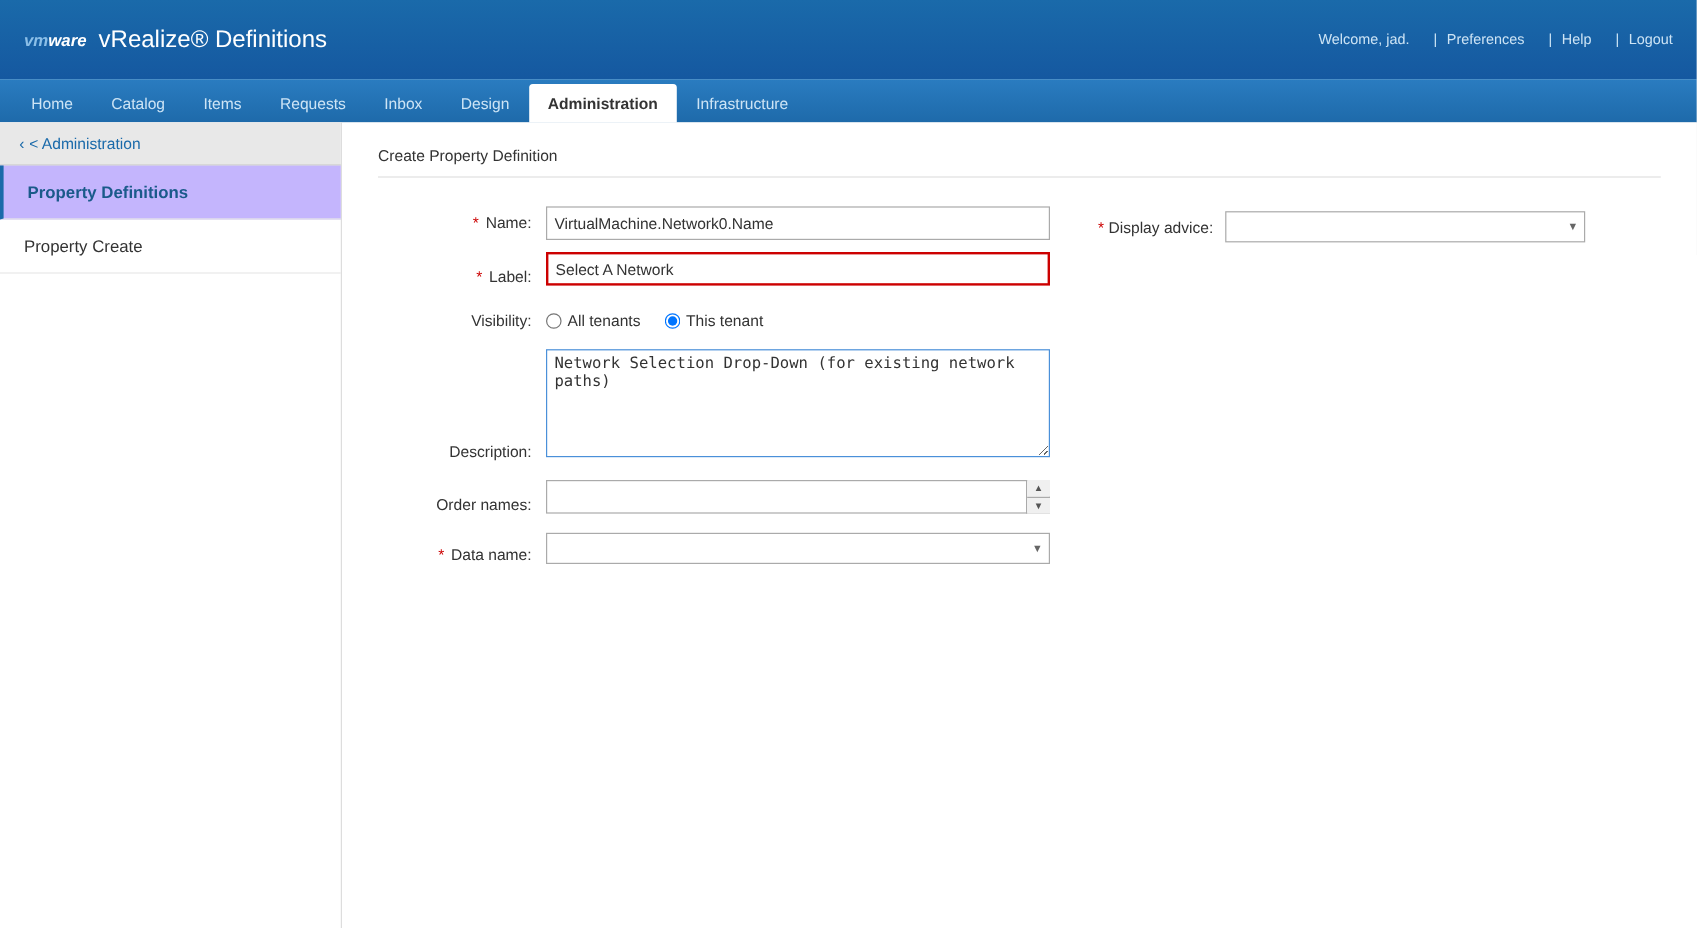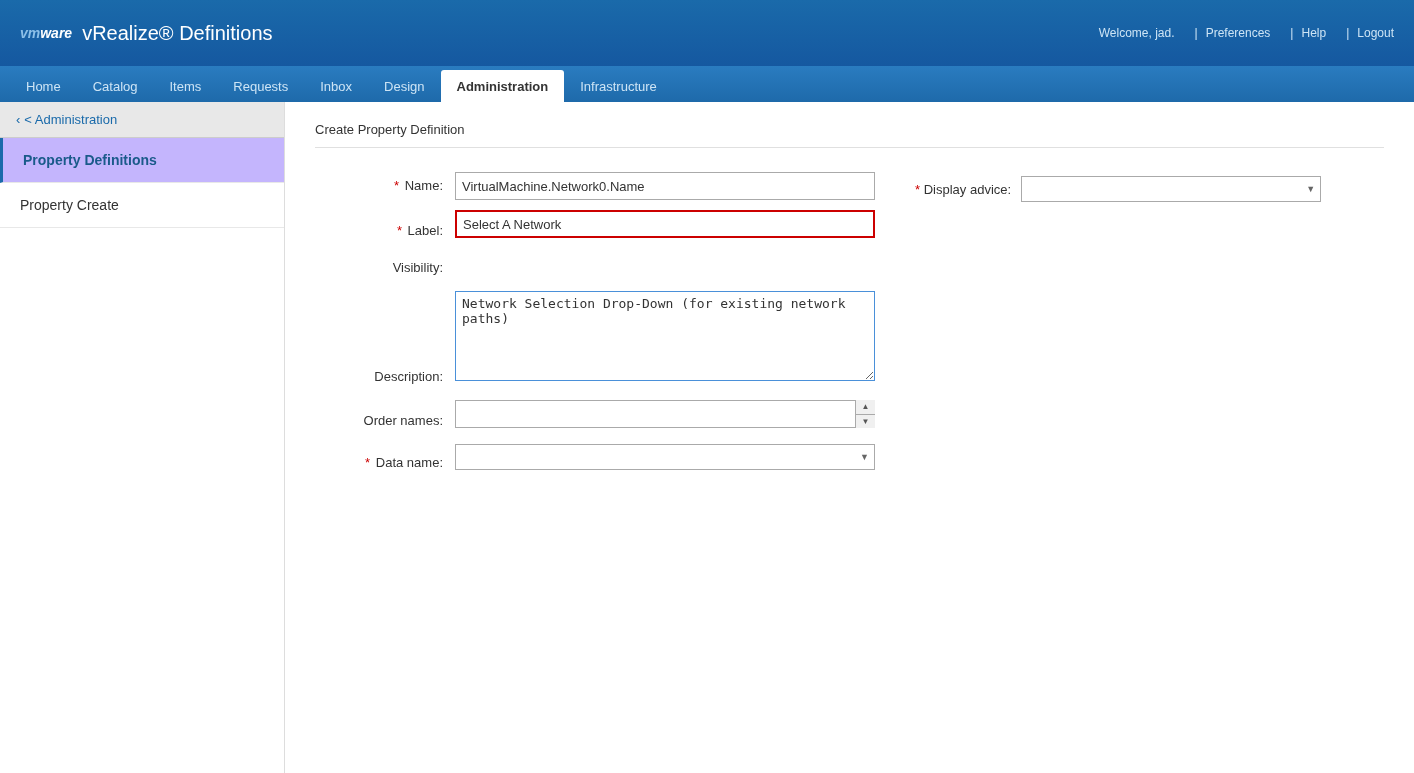--- a/index.html
+++ b/index.html
@@ -370,20 +370,32 @@
       </div>
       <div class="form-field">
         <input type="text" class="has-border-red" value="Select A Network" style="">
       </div>
     </div>
 
     <div class="form-row">
       <div class="form-label">
         <span>Visibility:</span>
       </div>
+      <div class="form-field">
+        <div class="visibility-row">
+          <label class="radio-option">
+            <input type="radio" name="visibility" value="all_tenants" style="">
+            <span>All tenants</span>
+          </label>
+          <label class="radio-option">
+            <input type="radio" name="visibility" value="this_tenant" checked="" style="">
+            <span>This tenant</span>
+          </label>
+        </div>
+      </div>
     </div>
 
     <div class="form-row">
       <div class="form-label">
         <span>Description:</span>
       </div>
       <div class="form-field">
         <textarea style="">Network Selection Drop-Down (for existing network paths)</textarea>
       </div>
     </div>

